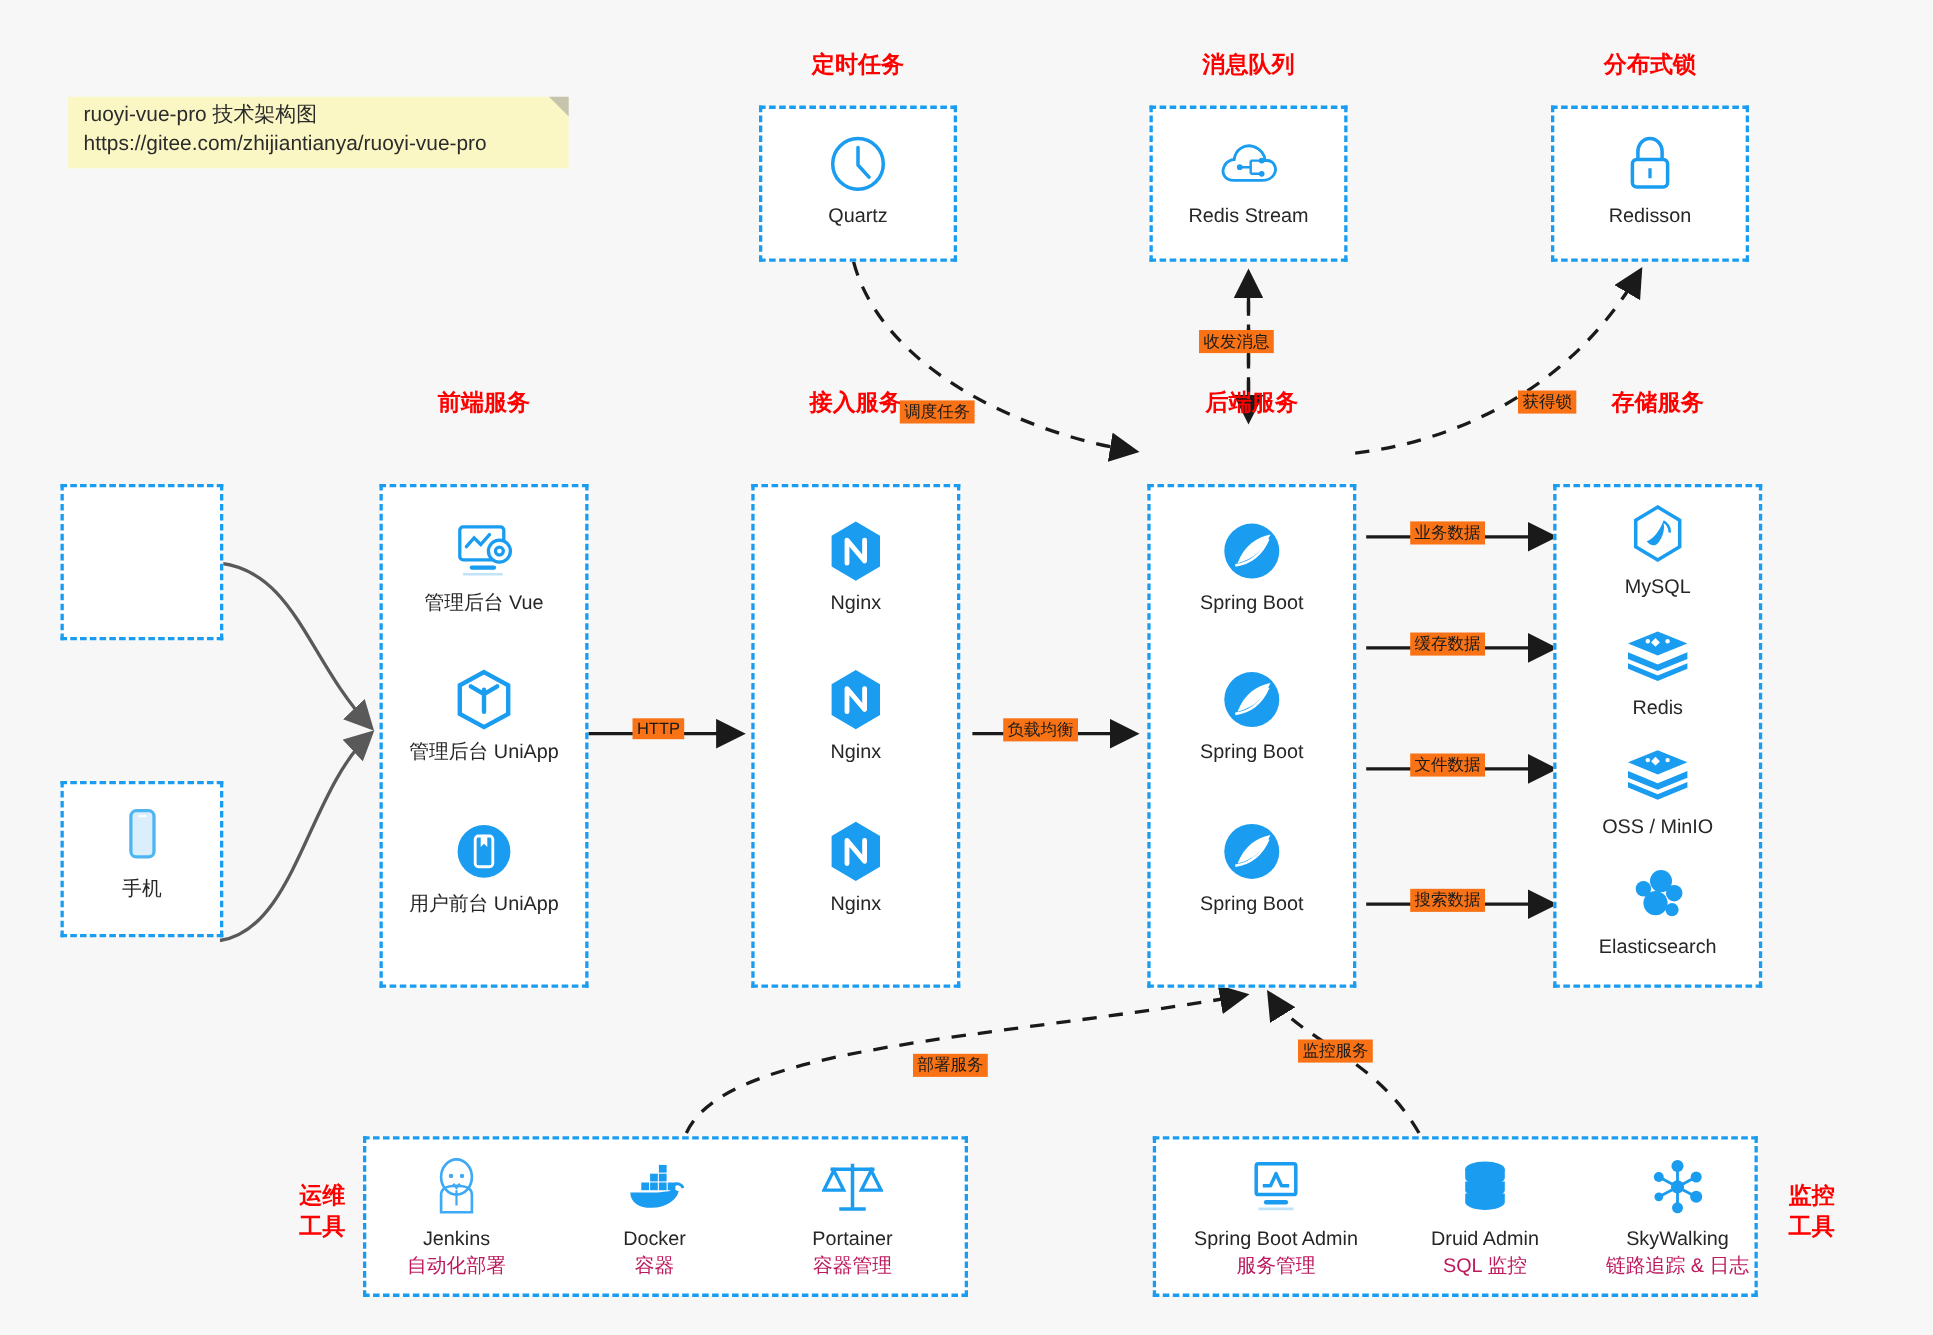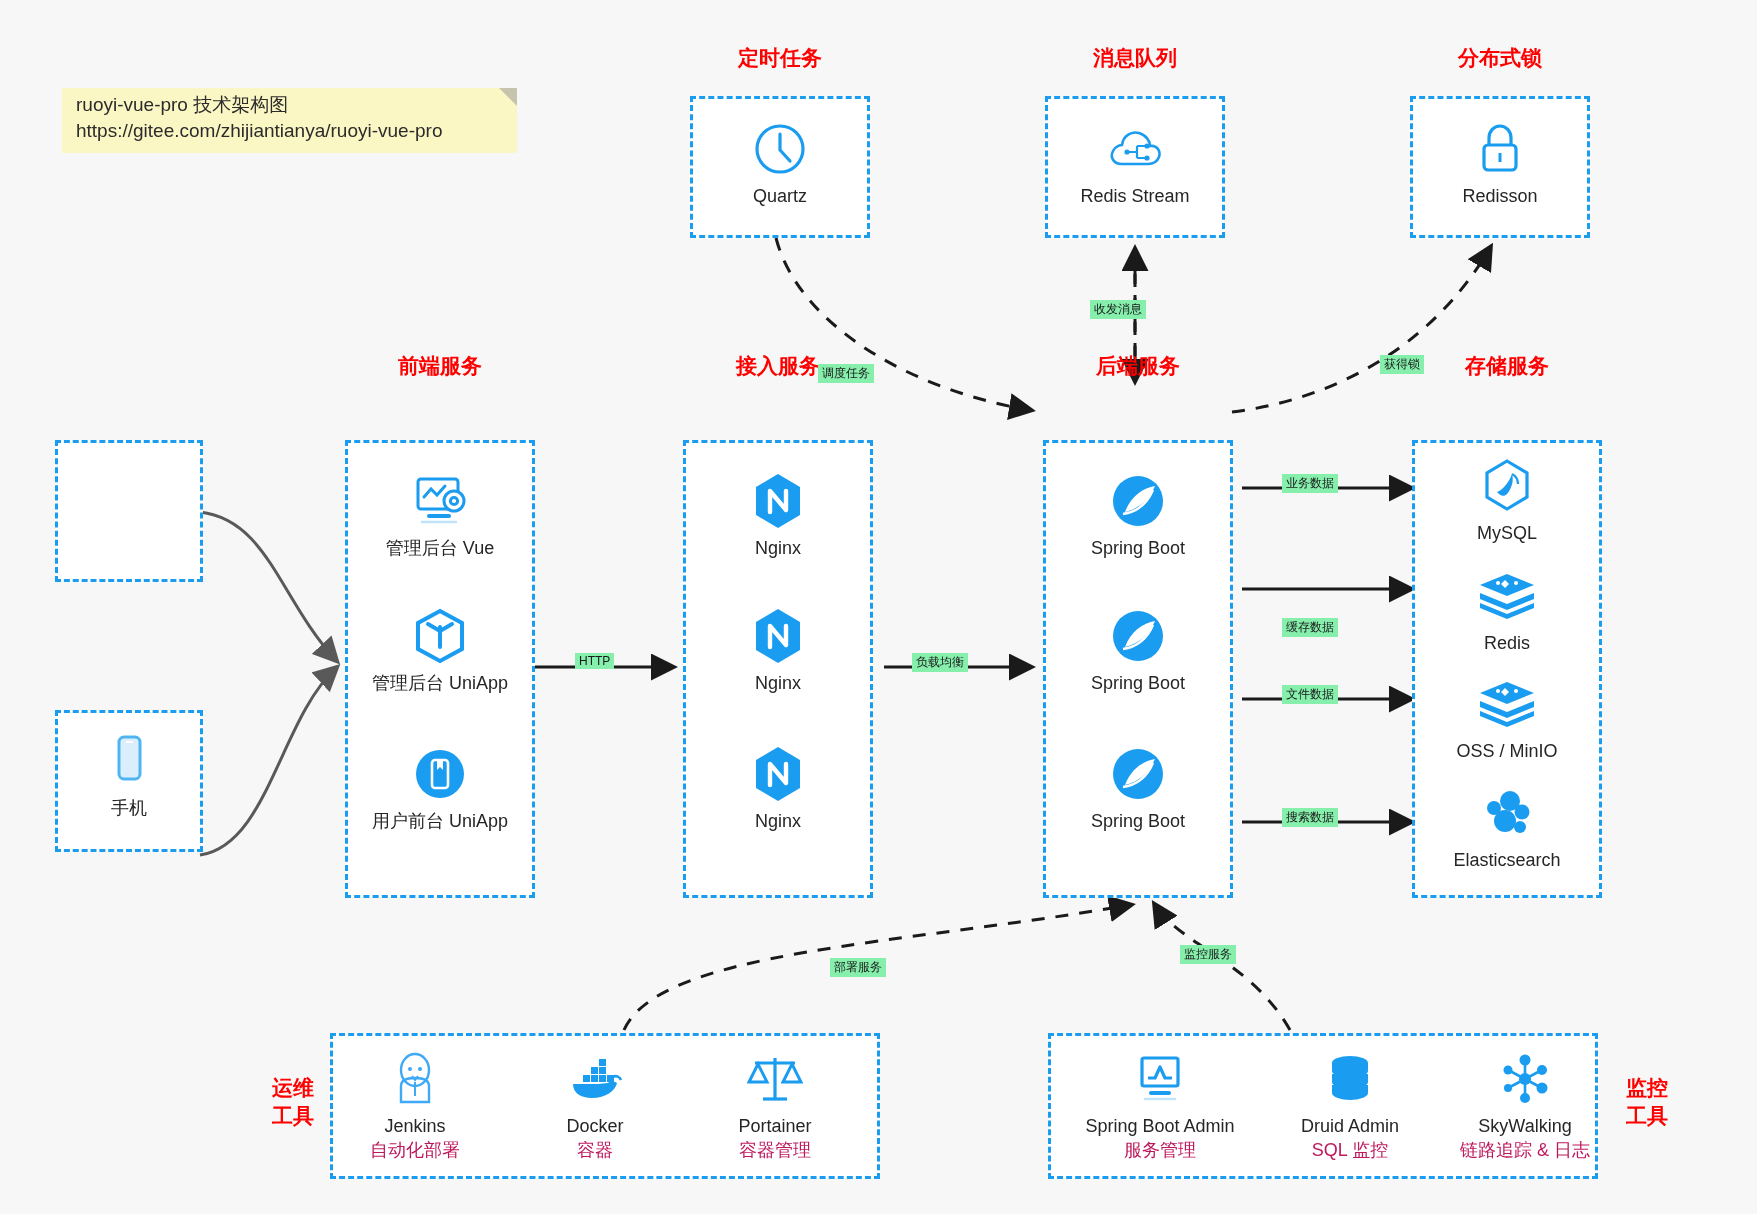--- a/index.html
+++ b/index.html
@@ -66,23 +66,23 @@
     line-height: 24px;
   }
   .node .sublabel {
     font-size: 18px; color: #be185d; white-space: nowrap; line-height: 24px;
   }
   .icon-wrap { height: 62px; display:flex; align-items:center; justify-content:center; }
 
   
   .edge-label {
     position: absolute;
-    font-size: 12px;
+    font-size: 15px;
     color: #1a1a1a;
-    background: #86efac;
+    background: #f97316;
     padding: 1px 4px;
     white-space: nowrap;
   }
   svg.overlay {
     position: absolute; left: 0; top: 0;
     width: 1757px; height: 1214px;
     pointer-events: none;
   }
 </style>
 </head>
@@ -436,19 +436,19 @@
     <div class="label">SkyWalking</div>
     <div class="sublabel">链路追踪 &amp; 日志</div>
   </div>
 
   <div class="edge-label" style="left:818px; top:364px;">调度任务</div>
   <div class="edge-label" style="left:1090px; top:300px;">收发消息</div>
   <div class="edge-label" style="left:1380px; top:355px;">获得锁</div>
   <div class="edge-label" style="left:575px; top:653px;">HTTP</div>
   <div class="edge-label" style="left:912px; top:653px;">负载均衡</div>
   <div class="edge-label" style="left:1282px; top:474px;">业务数据</div>
-  <div class="edge-label" style="left:1282px; top:575px;margin-top:43px;">缓存数据</div>
+  <div class="edge-label" style="left:1282px; top:575px;">缓存数据</div>
   <div class="edge-label" style="left:1282px; top:685px;">文件数据</div>
   <div class="edge-label" style="left:1282px; top:808px;">搜索数据</div>
   <div class="edge-label" style="left:830px; top:958px;">部署服务</div>
   <div class="edge-label" style="left:1180px; top:945px;">监控服务</div>
 
 </div>
 
 </body></html>

